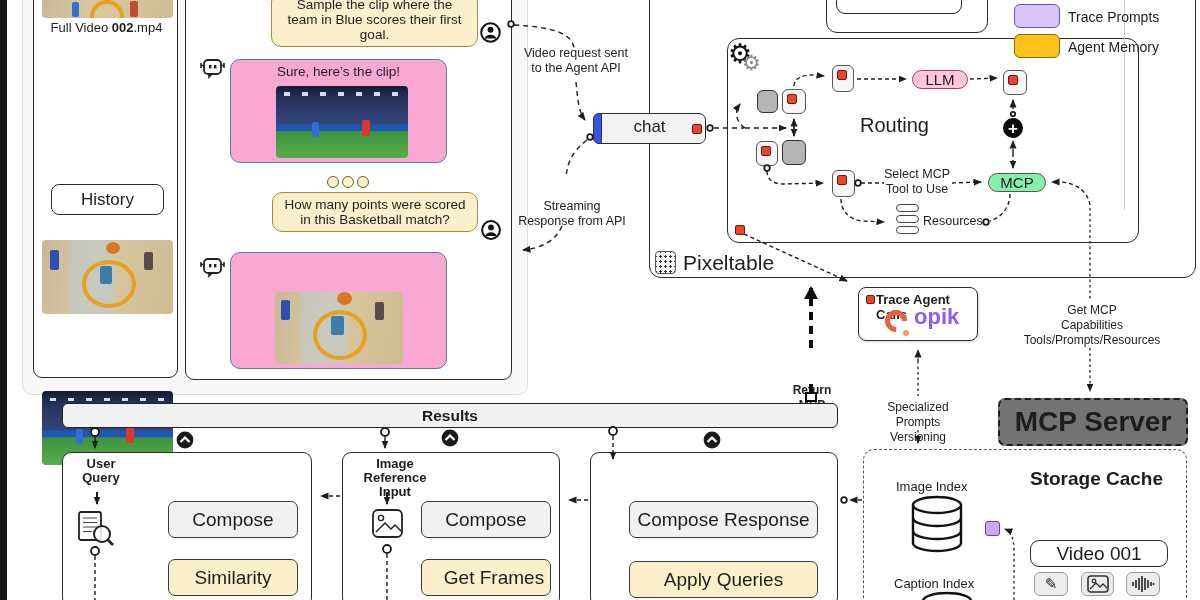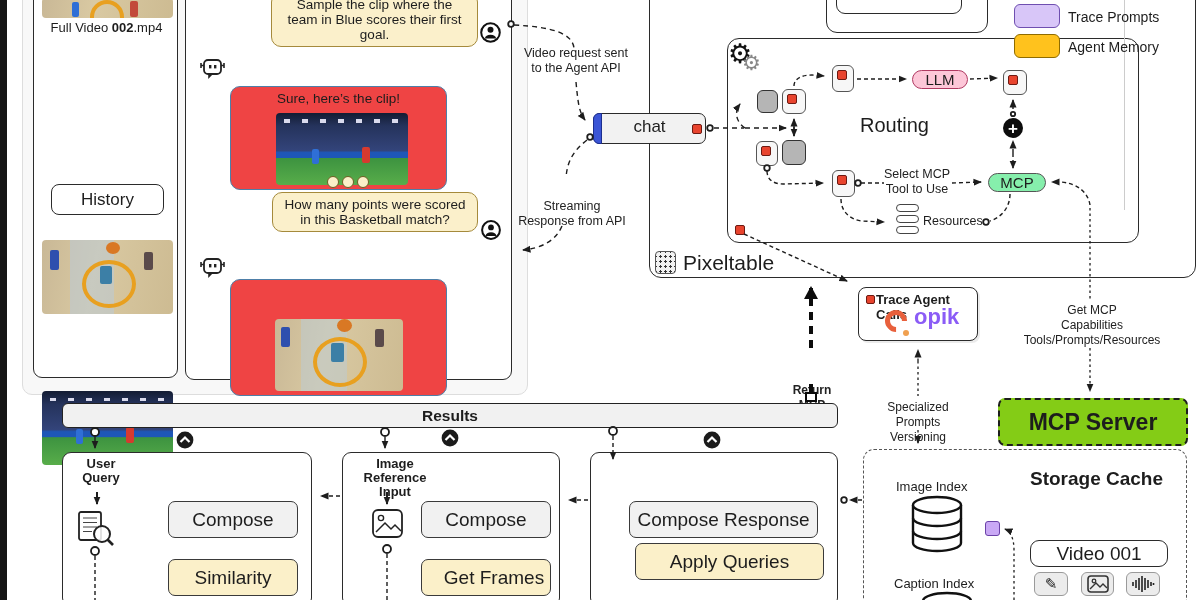--- a/index.html
+++ b/index.html
@@ -5,21 +5,21 @@
   html,body{margin:0;padding:0;background:#fff;}
   #canvas{position:relative;width:1200px;height:600px;overflow:hidden;background:#fff;
           font-family:"Liberation Sans","DejaVu Sans",sans-serif;color:#1d1d1d;}
   .abs{position:absolute;box-sizing:border-box;}
   .pre{white-space:pre-line;}
   .ctr{display:flex;align-items:center;justify-content:center;text-align:center;}
   .panel{background:#f8f8f8;border:1px solid #ddd;border-radius:10px;}
   .wbox{background:#fff;border:1.6px solid #2b2b2b;border-radius:9px;}
   .bubble{border-radius:10px;font-size:13.5px;line-height:15px;text-align:center;padding:4px 8px;}
   .bubble.user{background:#fbf0cb;border:1.4px solid #a58a3c;}
-  .bubble.bot{background:#ef4444;border:1.4px solid #4e7fa8;margin-top:27px;}
+  .bubble.bot{background:#f9a8d4;border:1.4px solid #4e7fa8;}
   .btn{border:1.6px solid #3a3a3a;border-radius:7px;font-size:19px;display:flex;align-items:center;justify-content:center;background:#f1f1f1;}
   .btn.yellow{background:#fbf0c9;}
   .node{background:#f7f7f7;border:1.4px solid #555;border-radius:6px;}
   .node.gray{background:#b5b5b5;border-color:#333;}
   .reddot{position:absolute;width:8px;height:8px;background:#e8442e;border:1.3px solid #6d1a12;border-radius:2px;}
   .capsule{border-radius:10px;border:1.4px solid #555;font-size:15px;display:flex;align-items:center;justify-content:center;}
   .note{font-size:12.5px;line-height:15px;text-align:center;color:#222;}
   .scene{border-radius:4px;overflow:hidden;position:relative;}
   .soccer{background:linear-gradient(#131c33 0%,#25335c 18%,#33447a 52%,#1e57b8 55%,#1e57b8 62%,#3d9340 63%,#58ad4a 100%);}
   .soccer:before{content:"";position:absolute;left:6%;top:9%;width:88%;height:5%;background:
@@ -199,21 +199,21 @@
   </div>
 
   <div class="abs note pre" style="left:778px;top:351px;width:68px;font-weight:bold;font-size:12px;margin-top:32px;">Return
 MCP Results</div>
   <div class="abs note pre" style="left:864px;top:400px;width:108px;font-size:12px;">Specialized Prompts
 Versioning</div>
   <div class="abs note pre" style="left:1022px;top:303px;width:140px;font-size:12px;">Get MCP
 Capabilities
 Tools/Prompts/Resources</div>
 
-  <div class="abs ctr" style="left:998px;top:398px;width:190px;height:48px;background:#84cc16;border:2.6px dashed #1d1d1d;border-radius:7px;font-size:23px;font-weight:bold;">
+  <div class="abs ctr" style="left:998px;top:398px;width:190px;height:48px;background:#737373;border:2.6px dashed #1d1d1d;border-radius:7px;font-size:28px;font-weight:bold;">
       <span>MCP Server</span>
     </div>
 
   <div class="abs" style="left:863px;top:449px;width:324px;height:160px;border:1.8px dashed #555;border-radius:11px;background:#fff;"></div>
   <div class="abs" style="left:1030px;top:468px;font-size:19px;font-weight:bold;">Storage Cache</div>
   <div class="abs" style="left:896px;top:479px;font-size:13px;">Image Index</div>
   <svg class="abs" style="left:911px;top:495px;" width="52" height="60">
     <path class="cyl" d="M2,10 v38 a24,8 0 0 0 48,0 v-38"></path>
     <ellipse class="cyl" cx="26" cy="10" rx="24" ry="8"></ellipse>
     <path d="M2,23 a24,8 0 0 0 48,0 M2,36 a24,8 0 0 0 48,0" fill="none" stroke="#111" stroke-width="2.4"></path>
@@ -283,21 +283,21 @@
       </div>
     <div class="abs btn yellow" style="left:78px;top:106px;width:130px;height:37px;padding-left:16px;">
         <span>Get Frames</span>
       </div>
   </div>
 
   <div class="abs wbox" style="left:590px;top:452px;width:248px;height:155px;">
     <div class="abs btn" style="left:38px;top:48px;width:189px;height:37px;">
         <span>Compose Response</span>
       </div>
-    <div class="abs btn yellow" style="left:38px;top:90px;width:189px;height:37px;margin-left:6px;">
+    <div class="abs btn yellow" style="left:38px;top:108px;width:189px;height:37px;">
         <span>Apply Queries</span>
       </div>
   </div>
 
   <svg class="abs" style="left:176px;top:431px;" width="18" height="18">
     <circle cx="9" cy="9" r="8.4" fill="#1b1b1b"></circle>
       <path d="M4.5,11 L9,6.5 L13.5,11" stroke="#fff" stroke-width="2.2" fill="none"></path>
   </svg>
   <svg class="abs" style="left:441px;top:429px;" width="18" height="18">
     <circle cx="9" cy="9" r="8.4" fill="#1b1b1b"></circle>

